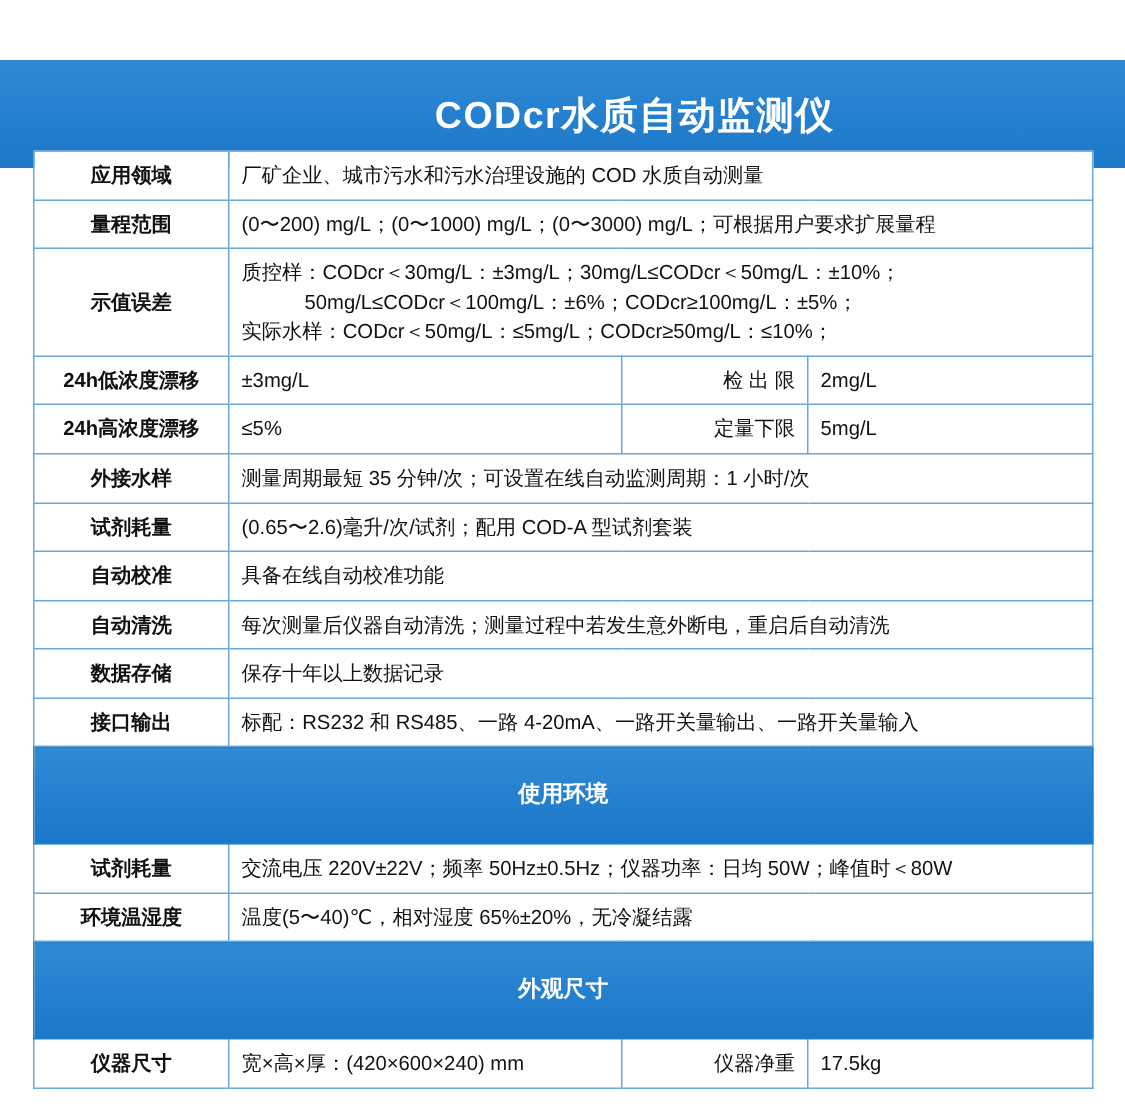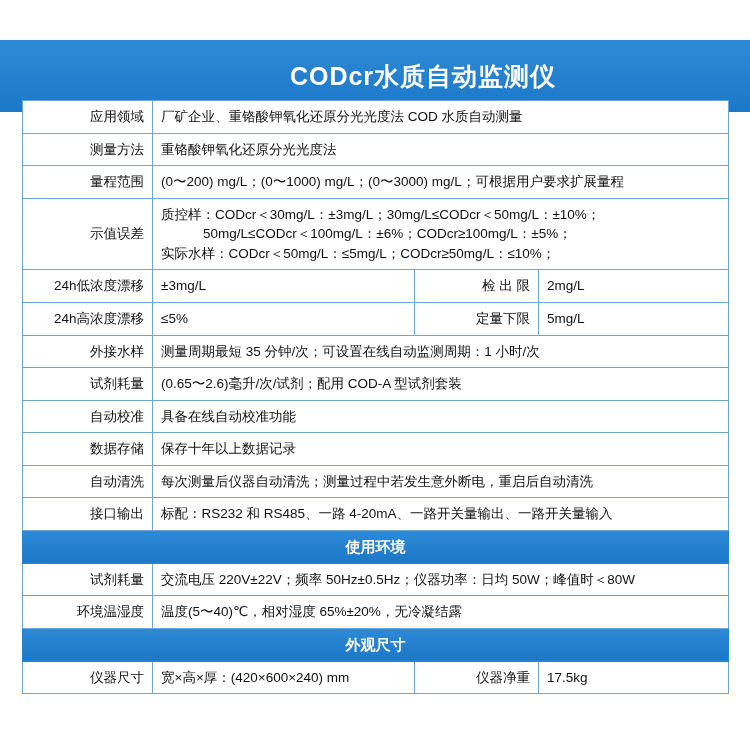--- a/index.html
+++ b/index.html
@@ -51,24 +51,25 @@
     border: 1px solid #6ba7d8;
     font-size: 13.5px;
     line-height: 1.45;
     padding: 6px 8px;
     vertical-align: middle;
     color: #111111;
     background: #ffffff;
   }
   td.label {
     background: #eaf4fc;
-    text-align: right;
+    text-align: center;
     padding-left: 10px;
     white-space: nowrap;
     width: 130px;
+    font-weight: bold;
   }
   td.label.spaced {
     letter-spacing: 4px;
   }
   td.value {
     text-align: left;
     padding-left: 10px;
   }
   td.sublabel {
     background: #eaf4fc;
@@ -82,21 +83,21 @@
     padding-left: 10px;
     width: 90px;
   }
   tr.section td {
     background: #2083d2;
     background: linear-gradient(180deg, #2f8ad6 0%, #1b78c8 100%);
     color: #ffffff;
     font-size: 15px;
     font-weight: bold;
     text-align: center;
-    padding: 5px 0;
+    padding: 21px 0;
     border: 1px solid #2083d2;
   }
   .err-line {
     display: block;
     white-space: nowrap;
   }
   .err-line.indent {
     padding-left: 42px;
   }
   td.tall {
@@ -116,25 +117,21 @@
   <table class="spec">
     <colgroup>
       <col style="width:130px">
       <col style="width:262px">
       <col style="width:124px">
       <col style="width:190px">
     </colgroup>
     <tbody>
       <tr>
         <td class="label">应用领域</td>
-        <td class="value" colspan="3">厂矿企业、重铬酸钾氧化还原分光光度法 COD 水质自动测量</td>
-      </tr>
-      <tr>
-        <td class="label">测量方法</td>
-        <td class="value" colspan="3">重铬酸钾氧化还原分光光度法</td>
+        <td class="value" colspan="3">厂矿企业、城市污水和污水治理设施的 COD 水质自动测量</td>
       </tr>
       <tr>
         <td class="label">量程范围</td>
         <td class="value" colspan="3">(0〜200) mg/L；(0〜1000) mg/L；(0〜3000) mg/L；可根据用户要求扩展量程</td>
       </tr>
 
       <tr>
         <td class="label tall">示值误差</td>
         <td class="value tall" colspan="3">
           <span class="err-line">质控样：CODcr＜30mg/L：±3mg/L；30mg/L≤CODcr＜50mg/L：±10%；</span>
@@ -162,26 +159,26 @@
       </tr>
       <tr>
         <td class="label">试剂耗量</td>
         <td class="value" colspan="3">(0.65〜2.6)毫升/次/试剂；配用 COD-A 型试剂套装</td>
       </tr>
       <tr>
         <td class="label">自动校准</td>
         <td class="value" colspan="3">具备在线自动校准功能</td>
       </tr>
       <tr>
+        <td class="label">自动清洗</td>
+        <td class="value" colspan="3">每次测量后仪器自动清洗；测量过程中若发生意外断电，重启后自动清洗</td>
+      </tr>
+      <tr>
         <td class="label">数据存储</td>
         <td class="value" colspan="3">保存十年以上数据记录</td>
-      </tr>
-      <tr>
-        <td class="label">自动清洗</td>
-        <td class="value" colspan="3">每次测量后仪器自动清洗；测量过程中若发生意外断电，重启后自动清洗</td>
       </tr>
       <tr>
         <td class="label">接口输出</td>
         <td class="value" colspan="3">标配：RS232 和 RS485、一路 4-20mA、一路开关量输出、一路开关量输入</td>
       </tr>
 
       <tr class="section">
         <td colspan="4">使用环境</td>
       </tr>
 

